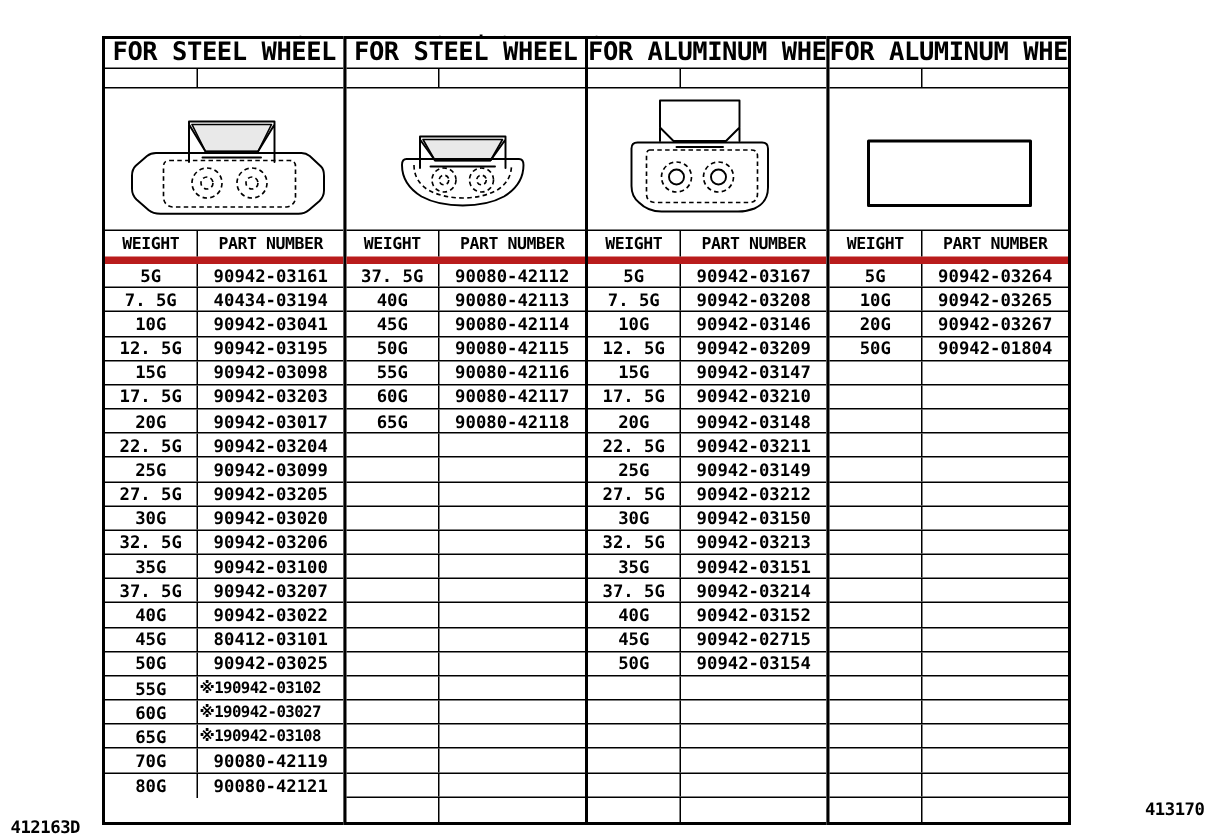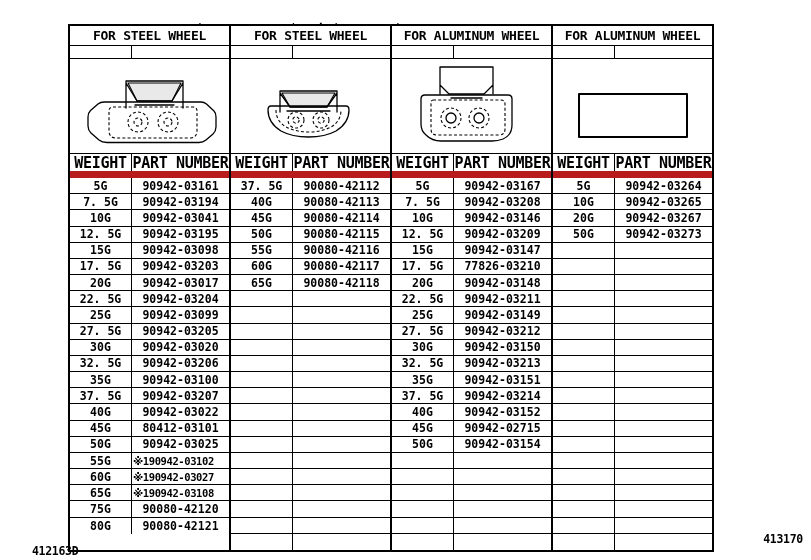--- a/index.html
+++ b/index.html
@@ -10,41 +10,41 @@
   }
   .title-row {
     position:absolute; left:76px; top:6px; font-size:12.5px;
     white-space:pre; transform:scaleX(0.84); transform-origin:left center;
   }
   .title-note { margin-left:22px; }
   .tables { position:absolute; left:68px; top:24px; display:flex; }
   .wtable { width:163px; box-sizing:border-box; border:2px solid #000; background:#fff; }
   .wtable + .wtable { margin-left:-2px; }
   .t-title {
-    height:19px; line-height:19px; text-align:center; font-size:13px;
+    height:19px; line-height:19px; text-align:center; font-size:17px;
     border-bottom:1px solid #000; white-space:nowrap; overflow:hidden;
     letter-spacing:-0.3px;
   }
   .t-split { height:12px; border-bottom:1px solid #000; display:flex; }
   .t-split .sp-w { width:39%; border-right:1px solid #000; box-sizing:border-box; }
   .t-split .sp-p { width:61%; }
   .t-drawing {
     height:94px; border-bottom:1px solid #000;
     display:flex; align-items:center; justify-content:center;
   }
-  .t-colhead { display:flex; height:17px; border-bottom:7px solid #b91c1c; font-size:15px; }
+  .t-colhead { display:flex; height:17px; border-bottom:5px solid #b91c1c; font-size:11px; }
   .t-colhead .cell { display:flex; align-items:center; justify-content:center; letter-spacing:-0.3px; }
   .cell-w { width:39%; border-right:1px solid #000; box-sizing:border-box; }
   .cell-p { width:61%; box-sizing:border-box; }
   .t-body { height:372px; display:grid; grid-template-rows:repeat(23,1fr);text-align:right; }
   .t-row { display:flex; border-bottom:1px solid #000; box-sizing:border-box; font-size:11.5px; }
   .t-row:last-child { border-bottom:none; }
   .t-row .cell { display:flex; align-items:center; justify-content:center; overflow:hidden; white-space:pre; }
   .cell-p.noted { justify-content:flex-start; padding-left:1px; font-size:10.5px; letter-spacing:-0.4px; }
-  .footer-left  { position:absolute; left:7px;  top:544px; font-size:11.5px; letter-spacing:-0.3px;margin-left:25px; }
+  .footer-left  { position:absolute; left:7px;  top:544px; font-size:11.5px; letter-spacing:-0.3px; }
   .footer-right { position:absolute; right:8px; top:532px; font-size:11.5px; letter-spacing:-0.3px; }
   svg { display:block; }
   .ln   { fill:none; stroke:#000; stroke-width:1.3; stroke-linejoin:round; stroke-linecap:round; }
   .lnth { fill:none; stroke:#000; stroke-width:2;   stroke-linejoin:round; }
   .dash { fill:none; stroke:#000; stroke-width:1.1; stroke-dasharray:3 2.2; stroke-linejoin:round; }
   .band { fill:#e9e9e9; stroke:#000; stroke-width:1.1; stroke-linejoin:round; }
 </style>
 </head>
 <body>
 
@@ -78,21 +78,21 @@
         <div class="cell cell-w">WEIGHT</div>
         <div class="cell cell-p">PART NUMBER</div>
       </div>
       <div class="t-body">
           <div class="t-row">
             <div class="cell cell-w">5G</div>
             <div class="cell cell-p">90942-03161</div>
           </div>
           <div class="t-row">
             <div class="cell cell-w">7. 5G</div>
-            <div class="cell cell-p">90942-03194</div>
+            <div class="cell cell-p">40434-03194</div>
           </div>
           <div class="t-row">
             <div class="cell cell-w">10G</div>
             <div class="cell cell-p">90942-03041</div>
           </div>
           <div class="t-row">
             <div class="cell cell-w">12. 5G</div>
             <div class="cell cell-p">90942-03195</div>
           </div>
           <div class="t-row">
@@ -153,22 +153,22 @@
           </div>
           <div class="t-row">
             <div class="cell cell-w">60G</div>
             <div class="cell cell-p noted">※190942-03027</div>
           </div>
           <div class="t-row">
             <div class="cell cell-w">65G</div>
             <div class="cell cell-p noted">※190942-03108</div>
           </div>
           <div class="t-row">
-            <div class="cell cell-w">75G</div>
-            <div class="cell cell-p">90080-42120</div>
+            <div class="cell cell-w">70G</div>
+            <div class="cell cell-p">90080-42119</div>
           </div>
           <div class="t-row">
             <div class="cell cell-w">80G</div>
             <div class="cell cell-p">90080-42121</div>
           </div>
         </div>
     </div>
 
     <div class="wtable">
       <div class="t-title">FOR STEEL WHEEL</div>
@@ -325,21 +325,21 @@
           <div class="t-row">
             <div class="cell cell-w">12. 5G</div>
             <div class="cell cell-p">90942-03209</div>
           </div>
           <div class="t-row">
             <div class="cell cell-w">15G</div>
             <div class="cell cell-p">90942-03147</div>
           </div>
           <div class="t-row">
             <div class="cell cell-w">17. 5G</div>
-            <div class="cell cell-p">77826-03210</div>
+            <div class="cell cell-p">90942-03210</div>
           </div>
           <div class="t-row">
             <div class="cell cell-w">20G</div>
             <div class="cell cell-p">90942-03148</div>
           </div>
           <div class="t-row">
             <div class="cell cell-w">22. 5G</div>
             <div class="cell cell-p">90942-03211</div>
           </div>
           <div class="t-row">
@@ -428,21 +428,21 @@
           <div class="t-row">
             <div class="cell cell-w">10G</div>
             <div class="cell cell-p">90942-03265</div>
           </div>
           <div class="t-row">
             <div class="cell cell-w">20G</div>
             <div class="cell cell-p">90942-03267</div>
           </div>
           <div class="t-row">
             <div class="cell cell-w">50G</div>
-            <div class="cell cell-p">90942-03273</div>
+            <div class="cell cell-p">90942-01804</div>
           </div>
           <div class="t-row">
             <div class="cell cell-w"></div>
             <div class="cell cell-p"></div>
           </div>
           <div class="t-row">
             <div class="cell cell-w"></div>
             <div class="cell cell-p"></div>
           </div>
           <div class="t-row">

